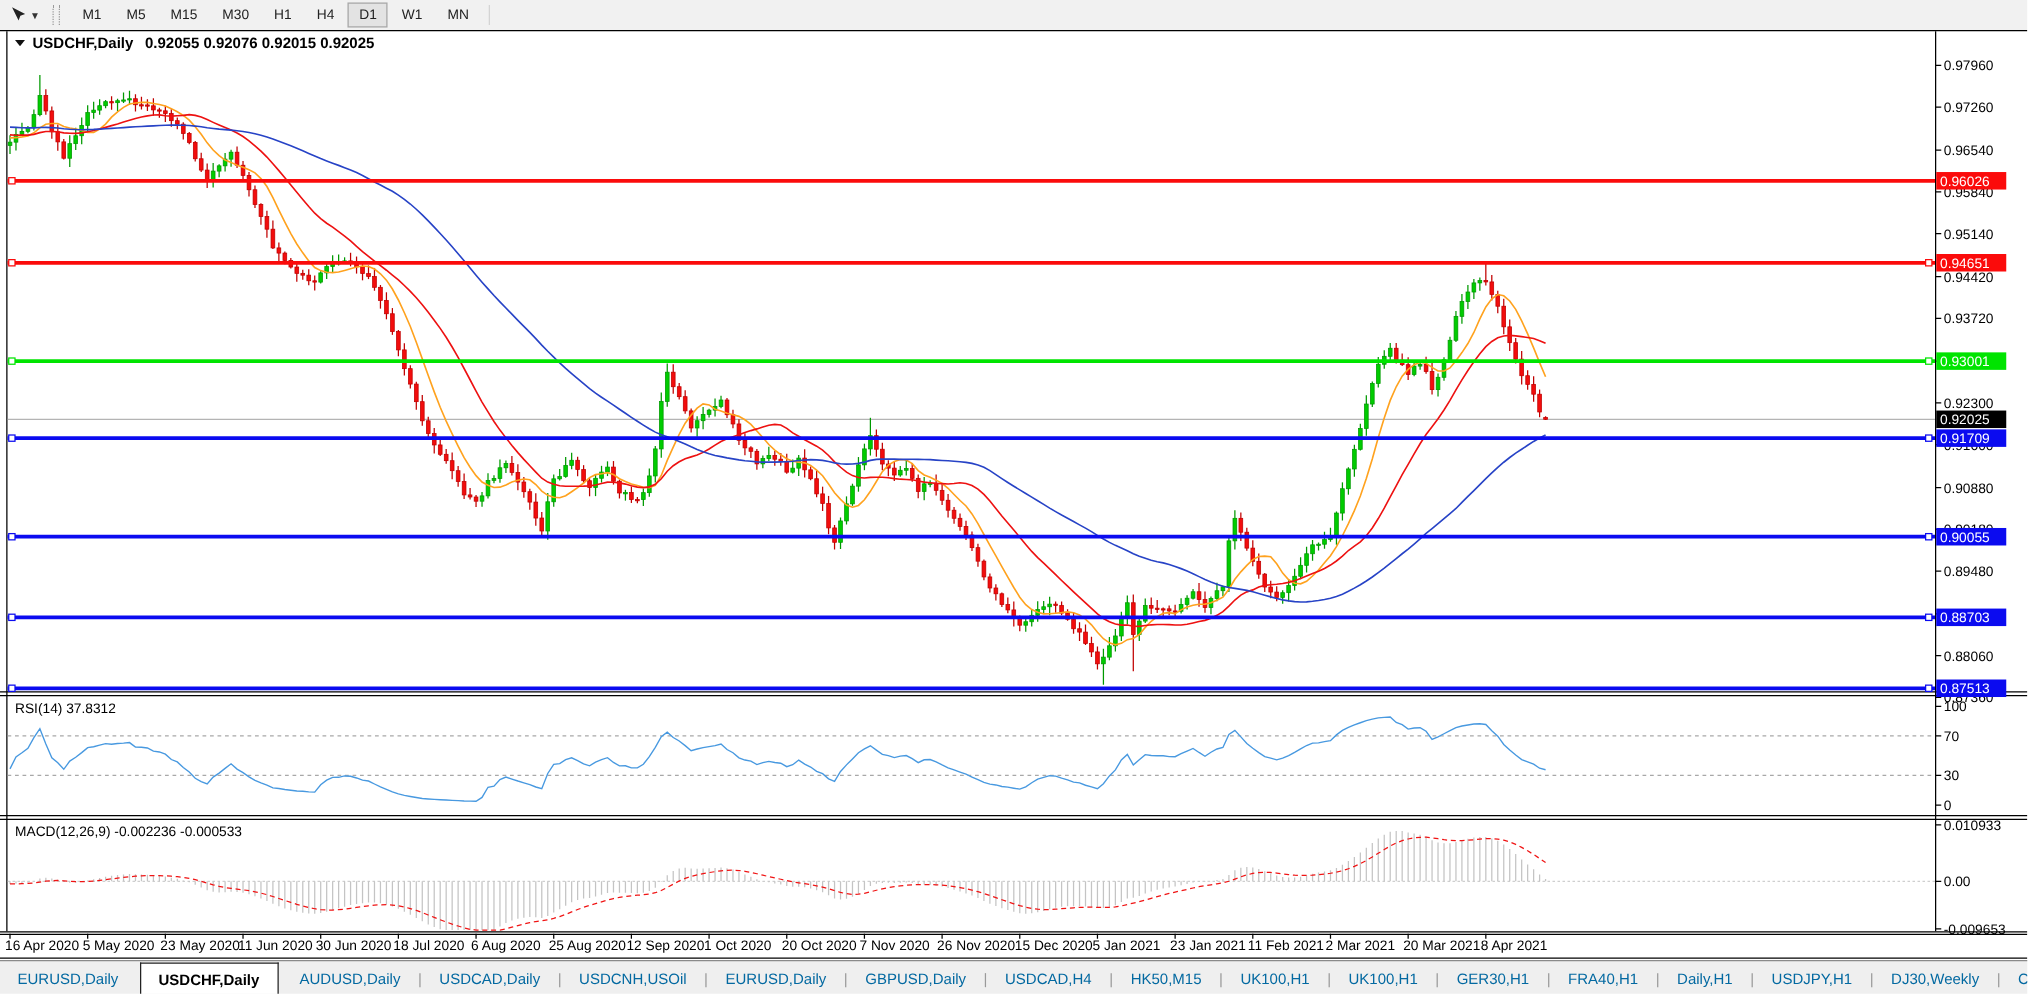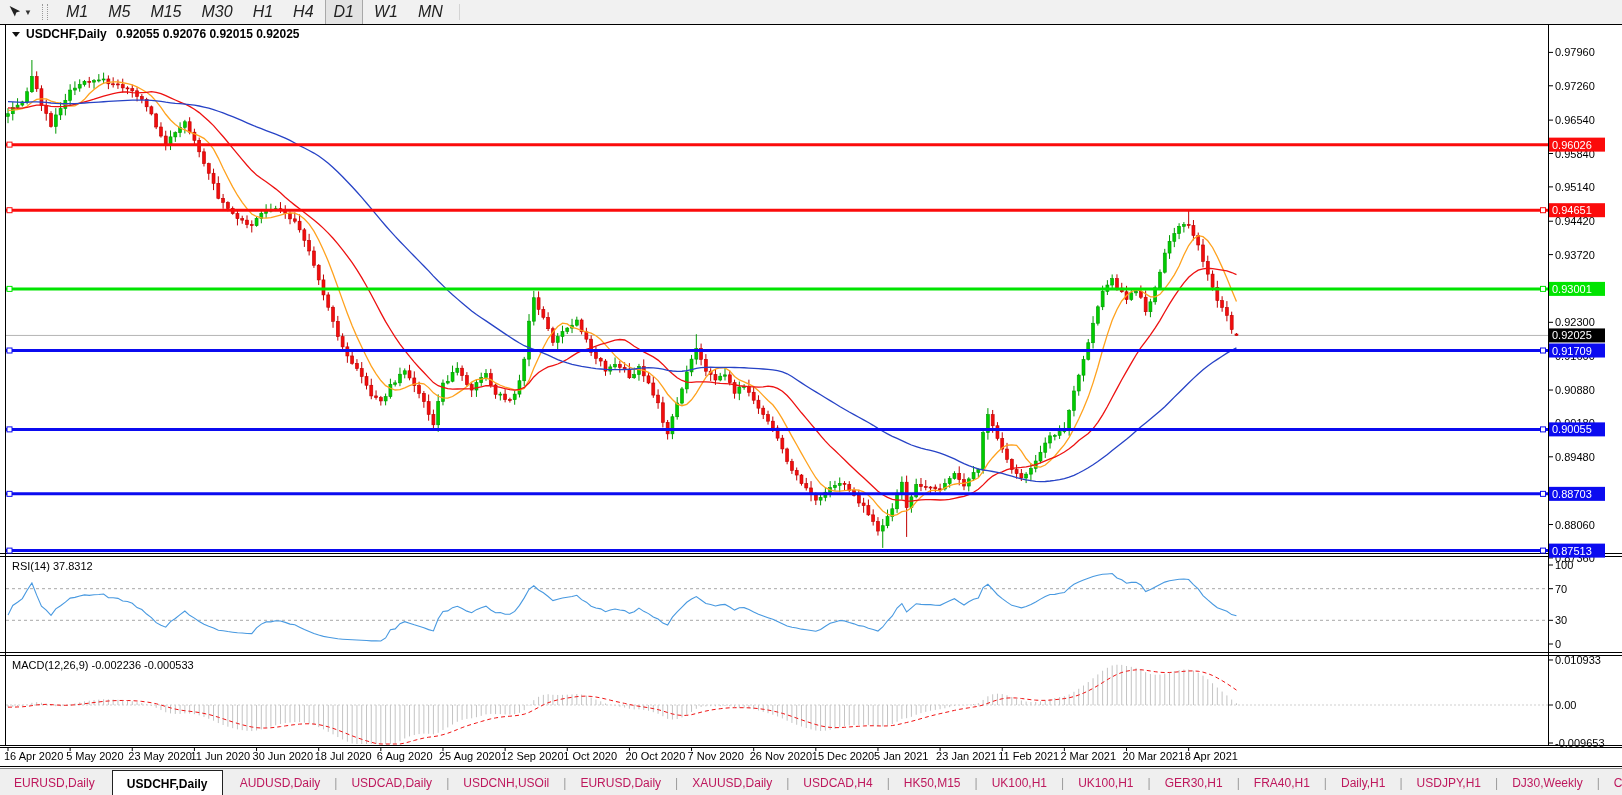--- a/index.html
+++ b/index.html
@@ -4,34 +4,34 @@
 <style>
   html,body{margin:0;padding:0;background:#fff;width:1622px;height:795px;overflow:hidden;
     font-family:"Liberation Sans",sans-serif;}
   #root{position:relative;width:1622px;height:795px;background:#fff;}
   
   #toolbar{position:absolute;left:0;top:0;width:1622px;height:24px;background:#f1f1f1;
     display:flex;align-items:center;}
   #toolbar .toolicon{width:20px;height:18px;margin-left:4px;display:flex;align-items:center;justify-content:center;}
   #toolbar .caret{font-size:8px;color:#333;margin:0 4px 0 0;}
   #toolbar .grip{width:4px;height:16px;border-left:1px dotted #9a9a9a;border-right:1px dotted #9a9a9a;margin:0 8px 0 6px;}
-  #toolbar button{font-family:"Liberation Sans",sans-serif;font-size:16px;color:#222;background:transparent;
-    border:1px solid transparent;padding:3px 8px;margin:0 1px;cursor:default;font-style:italic;}
+  #toolbar button{font-family:"Liberation Sans",sans-serif;font-size:11px;color:#222;background:transparent;
+    border:1px solid transparent;padding:3px 8px;margin:0 1px;cursor:default;}
   #toolbar button.active{background:#e3e3e3;border:1px solid #a8a8a8;}
   #toolbar .tsep{width:1px;height:16px;background:#d4d4d4;margin-left:6px;}
   
   #chart-svg{position:absolute;left:0;top:24px;}
   #chart-svg text{font-family:"Liberation Sans",sans-serif;font-size:11px;fill:#000;}
   #chart-svg text.title{font-size:12px;font-weight:bold;}
   #chart-svg text.paneLabel{font-size:11px;}
   #chart-svg text.lvl{fill:#fff;}
   
   #tabbar{position:absolute;left:0;top:768px;width:1622px;height:27px;background:#efefef;
     border-top:1px solid #8a8a8a;display:flex;align-items:stretch;overflow:hidden;}
-  #tabbar .tab{display:flex;align-items:center;padding:0 14px;font-size:12px;color:#be185d;white-space:nowrap;}
+  #tabbar .tab{display:flex;align-items:center;padding:0 14px;font-size:12px;color:#0369a1;white-space:nowrap;}
   #tabbar .tab.active{background:#fff;border:1px solid #222;border-bottom:none;font-weight:bold;color:#000;margin-top:1px;}
   #tabbar .sep{display:flex;align-items:center;color:#9a9a9a;font-size:12px;}
   #tabbar .sep.hidden{visibility:hidden;}
 </style>
 </head>
 <body>
 
 <div id="root">
 
   <div id="toolbar">
@@ -1016,21 +1016,21 @@
       <div class="tab active">USDCHF,Daily</div>
       <div class="sep hidden">|</div>
       <div class="tab">AUDUSD,Daily</div>
       <div class="sep">|</div>
       <div class="tab">USDCAD,Daily</div>
       <div class="sep">|</div>
       <div class="tab">USDCNH,USOil</div>
       <div class="sep">|</div>
       <div class="tab">EURUSD,Daily</div>
       <div class="sep">|</div>
-      <div class="tab">XAUUSD,Daily</div>
+      <div class="tab">GBPUSD,Daily</div>
       <div class="sep">|</div>
       <div class="tab">USDCAD,H4</div>
       <div class="sep">|</div>
       <div class="tab">HK50,M15</div>
       <div class="sep">|</div>
       <div class="tab">UK100,H1</div>
       <div class="sep">|</div>
       <div class="tab">UK100,H1</div>
       <div class="sep">|</div>
       <div class="tab">GER30,H1</div>

